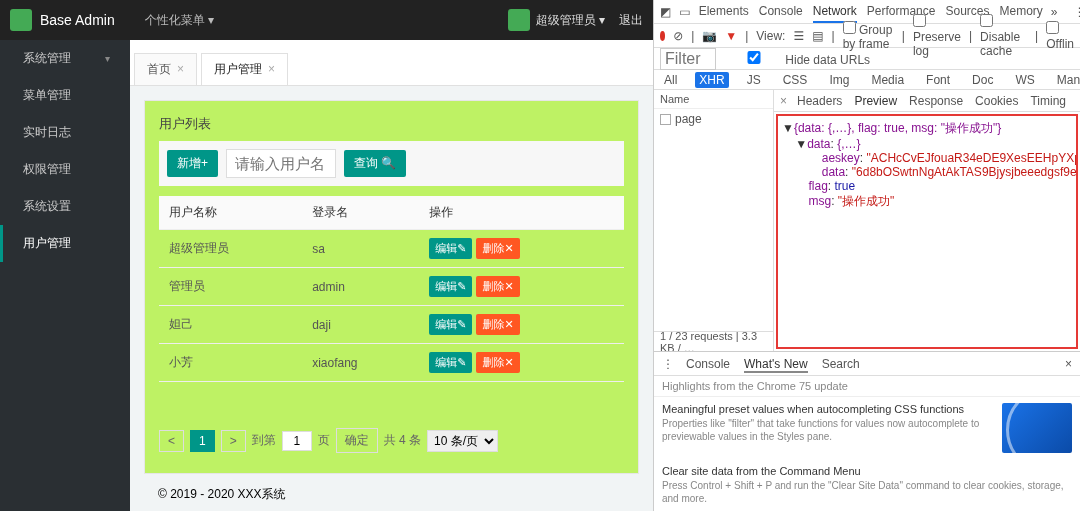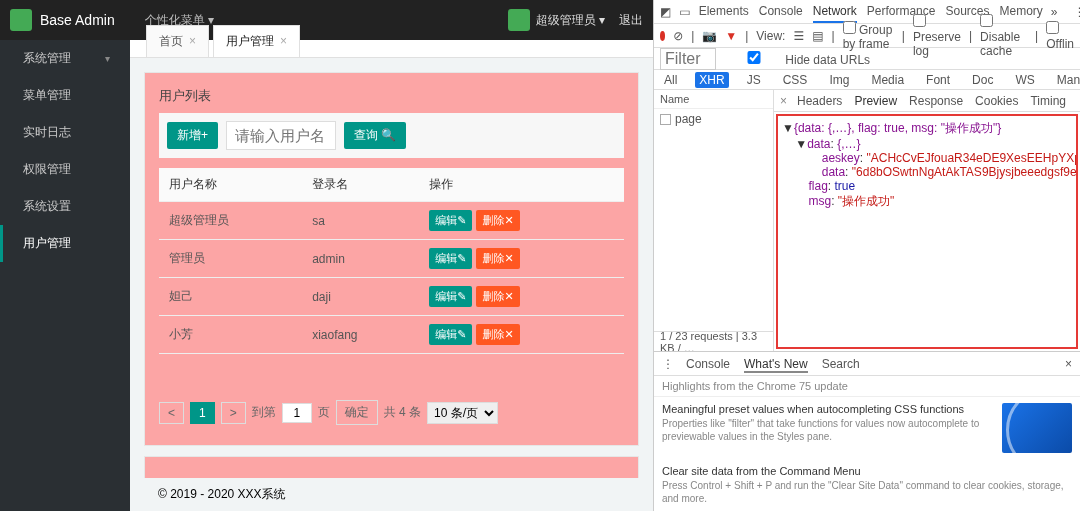--- a/index.html
+++ b/index.html
@@ -12,26 +12,26 @@
 .hdr .sp{flex:1}
 .hdr .avatar{width:22px;height:22px;background:#4a5;border-radius:3px;margin-right:6px}
 .hdr .user{color:#ddd;margin-right:14px}
 .hdr .logout{color:#ddd;cursor:pointer}
 .main{flex:1;display:flex;min-height:0}
 .sidebar{width:130px;background:#2a2f33;color:#ccc;display:flex;flex-direction:column}
 .sidebar .item{padding:10px 20px;cursor:pointer;border-left:3px solid transparent;display:flex;align-items:center;justify-content:space-between}
 .sidebar .item.active{border-left-color:#009688;color:#fff}
 .sidebar .item .chev{font-size:10px;color:#888}
 .content{flex:1;display:flex;flex-direction:column;min-width:0}
-.tabs{height:18px;background:#fff;border-bottom:1px solid #e0e0e0;display:flex;align-items:flex-end;padding-left:16px}
+.tabs{height:46px;background:#fff;border-bottom:1px solid #e0e0e0;display:flex;align-items:flex-end;padding-left:4px}
 .tab{padding:7px 12px;border:1px solid #e0e0e0;border-bottom:none;background:#fafafa;margin-right:4px;cursor:pointer;font-size:12px;color:#555;position:relative}
 .tab.active{background:#fff;color:#222}
 .tab .x{margin-left:6px;color:#aaa}
 .page{flex:1;padding:14px;overflow:auto;min-height:0}
-.card{background:#fca5a5;border:1px solid #e6e6e6;padding:14px;margin-bottom:10px}
+.card{background:#bef264;border:1px solid #e6e6e6;padding:14px;margin-bottom:10px}
 .card-title{font-size:13px;color:#444;margin-bottom:8px}
 .toolbar{background:#f7f7f7;padding:8px;display:flex;gap:8px;align-items:center;margin-bottom:10px}
 .btn{padding:5px 10px;border:none;border-radius:2px;cursor:pointer;color:#fff;font-size:12px}
 .btn-teal{background:#009688}
 .input{padding:5px 8px;border:1px solid #ddd;font-size:15px;width:110px}
 table{width:100%;border-collapse:collapse}
 th,td{text-align:left;padding:8px 10px;border-bottom:1px solid #eee;color:#555}
 th{background:#fafafa;color:#333;font-weight:normal}
 .op-btn{display:inline-block;padding:3px 6px;border-radius:2px;color:#fff;font-size:11px;margin-right:4px;cursor:pointer}
 .pagebar{display:flex;align-items:center;gap:6px;padding:6px 0;color:#666}

